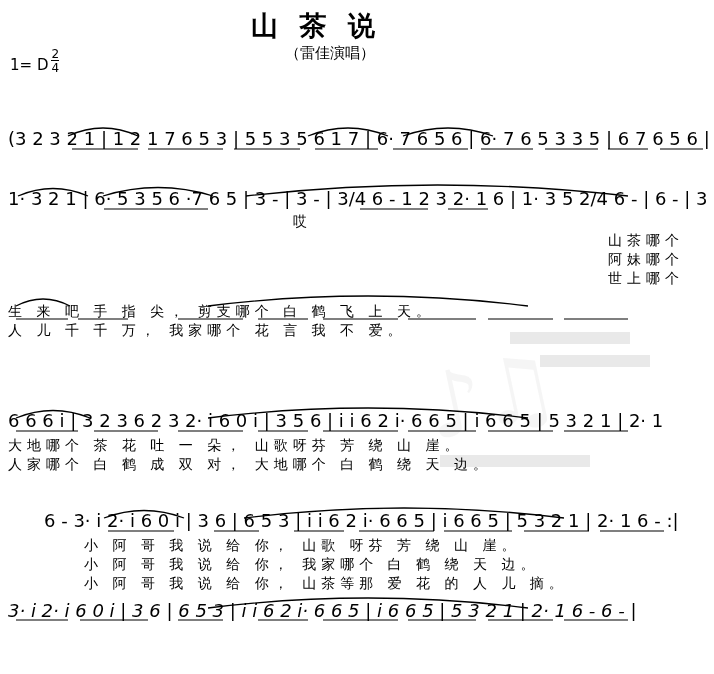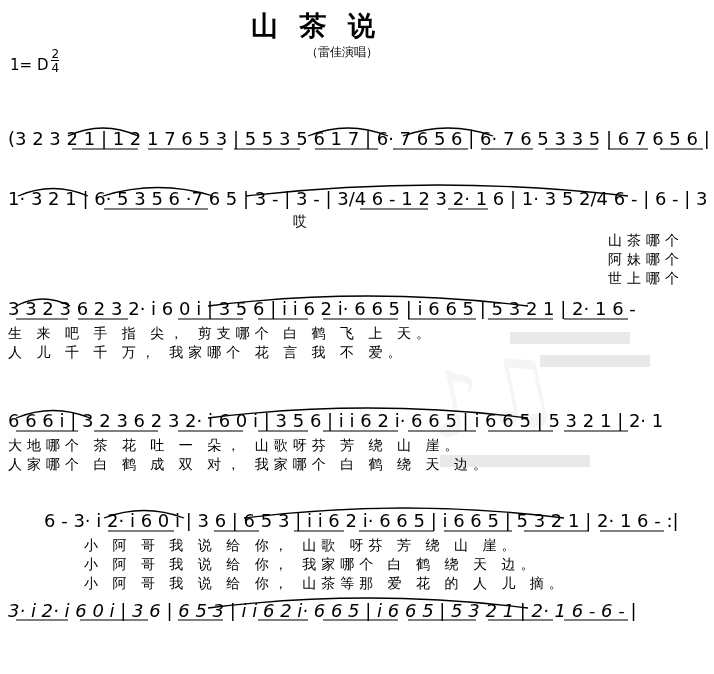--- a/index.html
+++ b/index.html
@@ -33,22 +33,21 @@
     font-weight: bold;
     letter-spacing: 6px;
   }
   .subtitle {
     position: absolute;
     top: 44px;
     left: 0;
     width: 660px;
     text-align: center;
     font-family: "DejaVu Sans", sans-serif;
-    font-size: 12px;
-    padding-left: 12px;
+    font-size: 15px;
   }
   .keysig {
     position: absolute;
     left: 10px;
     top: 40px;
     font-family: "DejaVu Sans", sans-serif;
     font-size: 15px;
     white-space: nowrap;
     margin-top: 8px;
   }
@@ -172,41 +171,40 @@
       <path d="M200,18 Q360,-2 520,18" fill="none" stroke="#000" stroke-width="1.3"></path>
       <line x1="8" y1="31" x2="60" y2="31" stroke="#000" stroke-width="1.1"></line>
       <line x1="70" y1="31" x2="120" y2="31" stroke="#000" stroke-width="1.1"></line>
       <line x1="170" y1="31" x2="235" y2="31" stroke="#000" stroke-width="1.1"></line>
       <line x1="250" y1="31" x2="300" y2="31" stroke="#000" stroke-width="1.1"></line>
       <line x1="315" y1="31" x2="390" y2="31" stroke="#000" stroke-width="1.1"></line>
       <line x1="400" y1="31" x2="468" y2="31" stroke="#000" stroke-width="1.1"></line>
       <line x1="480" y1="31" x2="545" y2="31" stroke="#000" stroke-width="1.1"></line>
       <line x1="556" y1="31" x2="620" y2="31" stroke="#000" stroke-width="1.1"></line>
     </svg>
-    <div class="notes" style="position:relative;top:10px;">3 3 2 3 6 2 3 2· i 6 0 i | 3 5 6 | i i 6 2 i· 6 6 5 | i 6 6 5 | 5 3 2 1 | 2· 1 6 -</div>
     <div class="lyricline" style="position:relative;top:14px;">生 来 吧 手 指 尖， 剪支哪个 白 鹤 飞 上 天。</div>
     <div class="lyricline" style="position:relative;top:14px;">人 儿 千 千 万， 我家哪个 花 言 我 不 爱。</div>
   </div>
 
   <div class="row" style="top:400px;">
     <svg class="arcs" width="700" height="34">
       <path d="M8,18 Q45,3 82,18" fill="none" stroke="#000" stroke-width="1.3"></path>
       <path d="M200,18 Q360,-2 520,18" fill="none" stroke="#000" stroke-width="1.3"></path>
       <line x1="8" y1="31" x2="70" y2="31" stroke="#000" stroke-width="1.1"></line>
       <line x1="86" y1="31" x2="150" y2="31" stroke="#000" stroke-width="1.1"></line>
       <line x1="170" y1="31" x2="235" y2="31" stroke="#000" stroke-width="1.1"></line>
       <line x1="250" y1="31" x2="300" y2="31" stroke="#000" stroke-width="1.1"></line>
       <line x1="315" y1="31" x2="390" y2="31" stroke="#000" stroke-width="1.1"></line>
       <line x1="400" y1="31" x2="468" y2="31" stroke="#000" stroke-width="1.1"></line>
       <line x1="480" y1="31" x2="545" y2="31" stroke="#000" stroke-width="1.1"></line>
       <line x1="556" y1="31" x2="620" y2="31" stroke="#000" stroke-width="1.1"></line>
     </svg>
     <div class="notes" style="position:relative;top:10px;">6 6 6 i | 3 2 3 6 2 3 2· i 6 0 i | 3 5 6 | i i 6 2 i· 6 6 5 | i 6 6 5 | 5 3 2 1 | 2· 1</div>
     <div class="lyricline" style="position:relative;top:14px;">大地哪个 茶 花 吐 一 朵， 山歌呀芬 芳 绕 山 崖。</div>
-    <div class="lyricline" style="position:relative;top:14px;">人家哪个 白 鹤 成 双 对， 我家哪个 白 鹤 绕 天 边。</div>
+    <div class="lyricline" style="position:relative;top:14px;">人家哪个 白 鹤 成 双 对， 大地哪个 白 鹤 绕 天 边。</div>
   </div>
 
   <div class="row" style="top:500px;margin-left:36px;">
     <svg class="arcs" width="700" height="34">
       <path d="M60,18 Q100,3 140,18" fill="none" stroke="#000" stroke-width="1.3"></path>
       <path d="M200,18 Q360,-2 520,18" fill="none" stroke="#000" stroke-width="1.3"></path>
       <line x1="64" y1="31" x2="130" y2="31" stroke="#000" stroke-width="1.1"></line>
       <line x1="170" y1="31" x2="215" y2="31" stroke="#000" stroke-width="1.1"></line>
       <line x1="250" y1="31" x2="300" y2="31" stroke="#000" stroke-width="1.1"></line>
       <line x1="315" y1="31" x2="390" y2="31" stroke="#000" stroke-width="1.1"></line>

